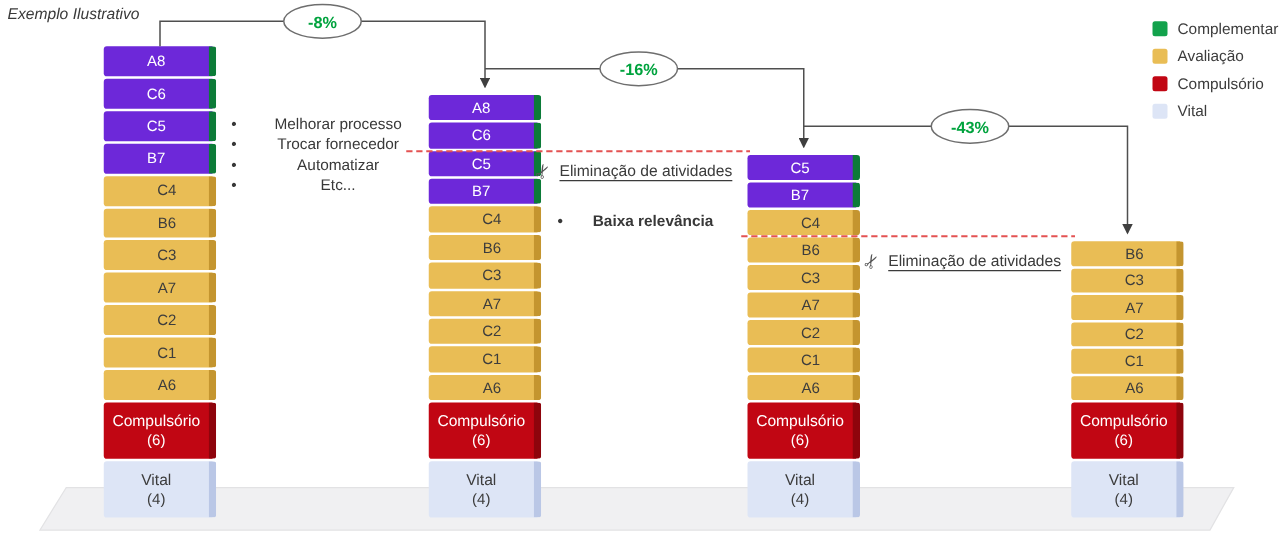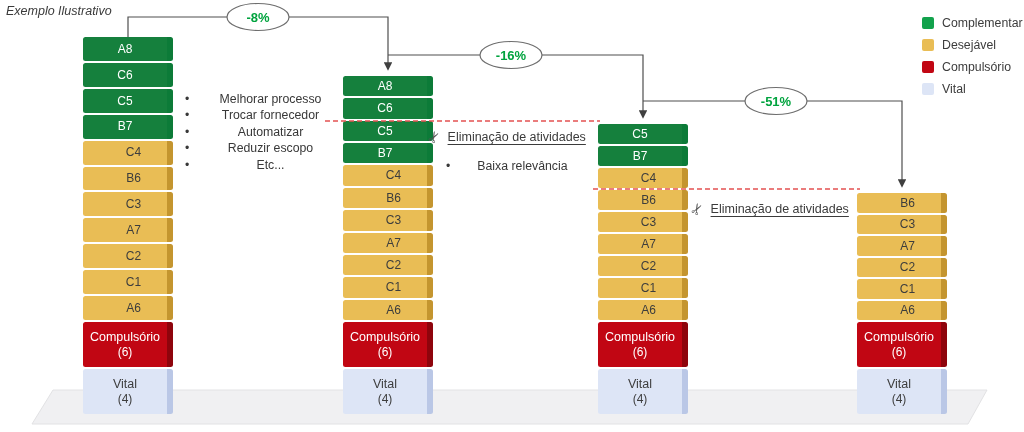--- a/index.html
+++ b/index.html
@@ -21,21 +21,21 @@
   .legend-label{font-size:12.3px;color:#3c3c3c;white-space:nowrap;}
 
   
   .bar{position:absolute;width:90px;display:flex;flex-direction:column;}
   .block{box-sizing:border-box;width:90px;border-right:6px solid;border-radius:2.5px;
          margin-bottom:2px;display:flex;flex-direction:column;align-items:center;justify-content:center;
          font-size:12px;line-height:1.2;}
   .block:last-child{margin-bottom:0;}
   .block .sub{font-size:12px;}
   .big{font-size:12.5px;}
-  .complementar{background:#15803d;border-color:#0c7b38;color:#fff;justify-content:center;}
+  .complementar{background:#6d28d9;border-color:#0c7b38;color:#fff;justify-content:center;}
   .desejavel{background:#e9bd55;border-color:#c4952f;color:#3d3d3d;padding-left:17px;}
   .compulsorio{background:#c10613;border-color:#8e040c;color:#fff;}
   .vital{background:#dde5f6;border-color:#bac7e6;color:#3d3d3d;}
 
   
   .pct{position:absolute;width:62px;height:26px;display:flex;align-items:center;justify-content:center;
        font-size:13px;font-weight:bold;color:#00a33e;z-index:6;}
 
   
   .panel{position:absolute;z-index:3;}
@@ -230,57 +230,56 @@
     <g stroke="#e45252" stroke-width="1.5" stroke-dasharray="5,3">
       <line x1="325" y1="121" x2="600" y2="121"></line>
       <line x1="593" y1="189" x2="860" y2="189"></line>
     </g>
   </svg>
 
   <div class="page-title">Exemplo Ilustrativo</div>
 
   <div class="pct" style="left:227px;top:4px">-8%</div>
   <div class="pct" style="left:480px;top:42px">-16%</div>
-  <div class="pct" style="left:745px;top:88px">-51%</div>
+  <div class="pct" style="left:745px;top:88px">-43%</div>
 
   <div class="legend">
     <div class="legend-row">
       <span class="legend-swatch" style="background: rgb(18, 162, 76);"></span>
       <span class="legend-label">Complementar</span>
     </div>
     <div class="legend-row">
       <span class="legend-swatch" style="background: rgb(233, 189, 85);"></span>
-      <span class="legend-label">Desejável</span>
+      <span class="legend-label">Avaliação</span>
     </div>
     <div class="legend-row">
       <span class="legend-swatch" style="background: rgb(193, 6, 19);"></span>
       <span class="legend-label">Compulsório</span>
     </div>
     <div class="legend-row">
       <span class="legend-swatch" style="background: rgb(221, 229, 246);"></span>
       <span class="legend-label">Vital</span>
     </div>
   </div>
 
   <div class="panel" style="left:181px;top:78px;width:162px;">
     <ul class="bullets" style="margin-top:13px;">
       <li>Melhorar processo</li>
       <li>Trocar fornecedor</li>
       <li>Automatizar</li>
-      <li>Reduzir escopo</li>
       <li>Etc...</li>
     </ul>
   </div>
 
   <div class="panel" style="left:428px;top:128px;">
     <div class="panel-head">
       <span class="scissors">✂</span>
       <span class="panel-title">Eliminação de atividades</span>
     </div>
-    <ul class="bullets" style="margin-left:18px;margin-top:12px;">
+    <ul class="bullets" style="margin-left:18px;margin-top:23px;font-weight:bold;">
       <li>Baixa relevância</li>
     </ul>
   </div>
 
   <div class="panel" style="left:691px;top:200px;">
     <div class="panel-head">
       <span class="scissors">✂</span>
       <span class="panel-title">Eliminação de atividades</span>
     </div>
   </div>

